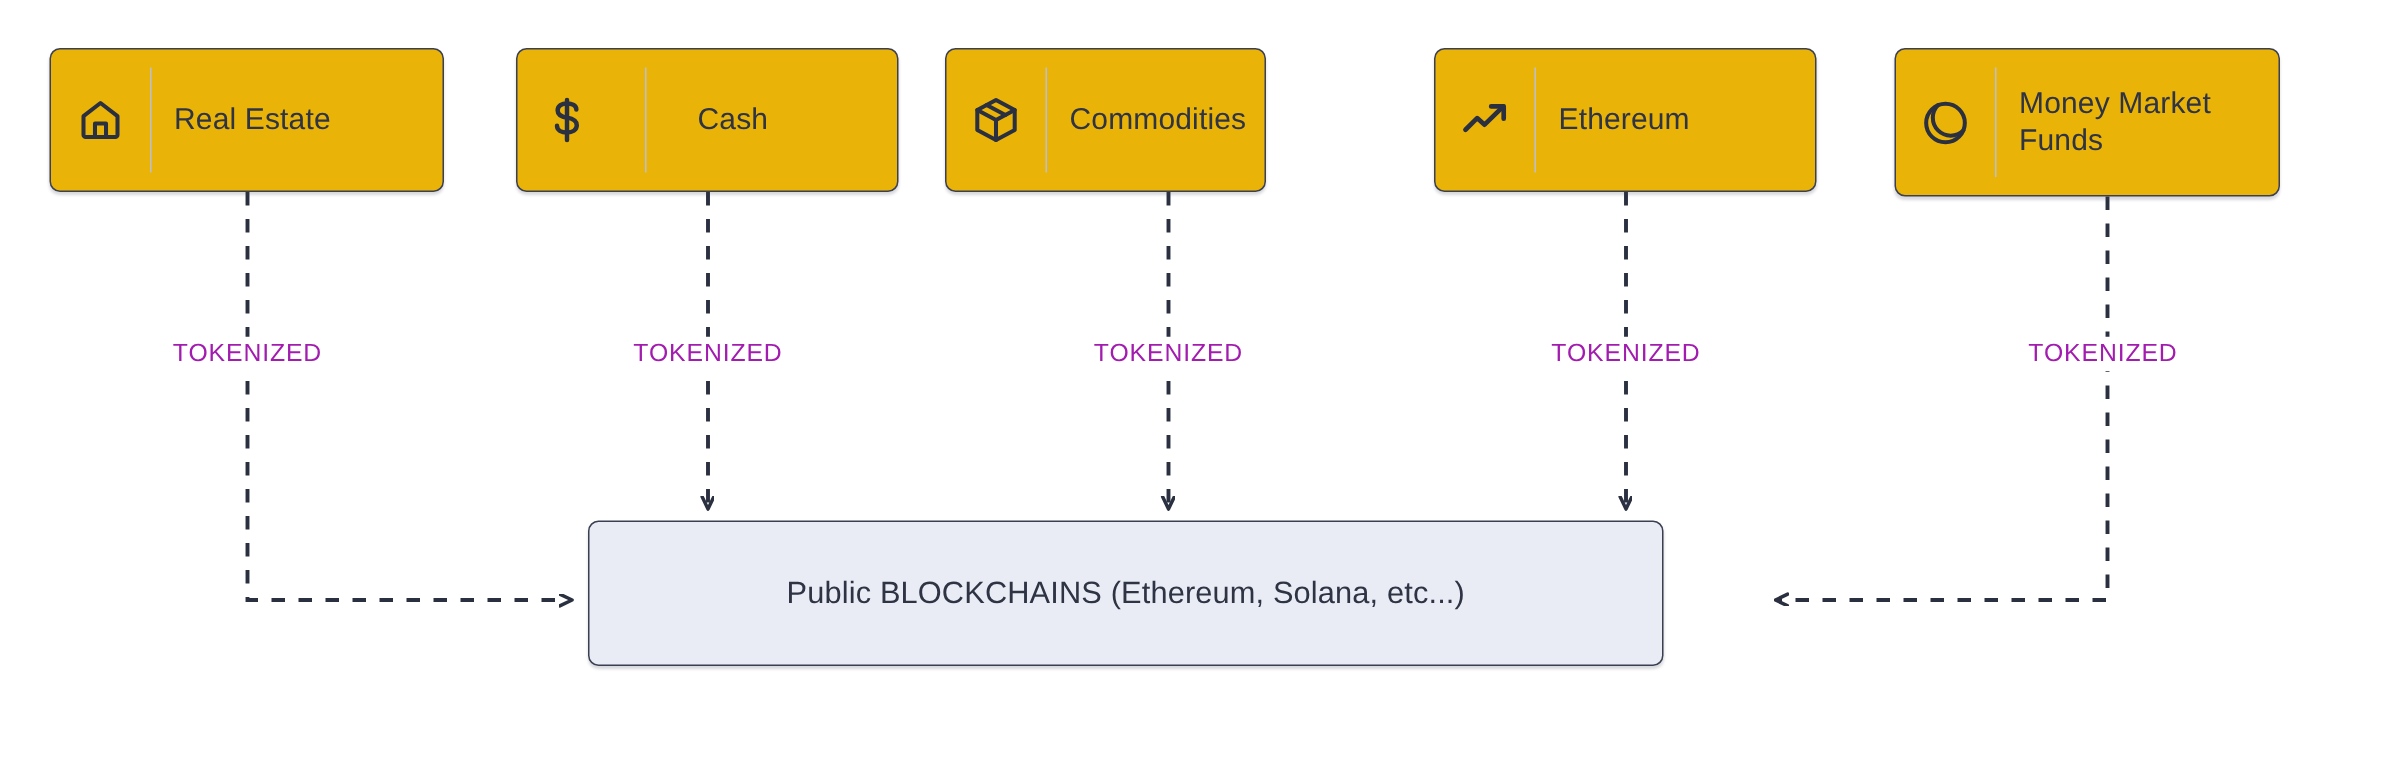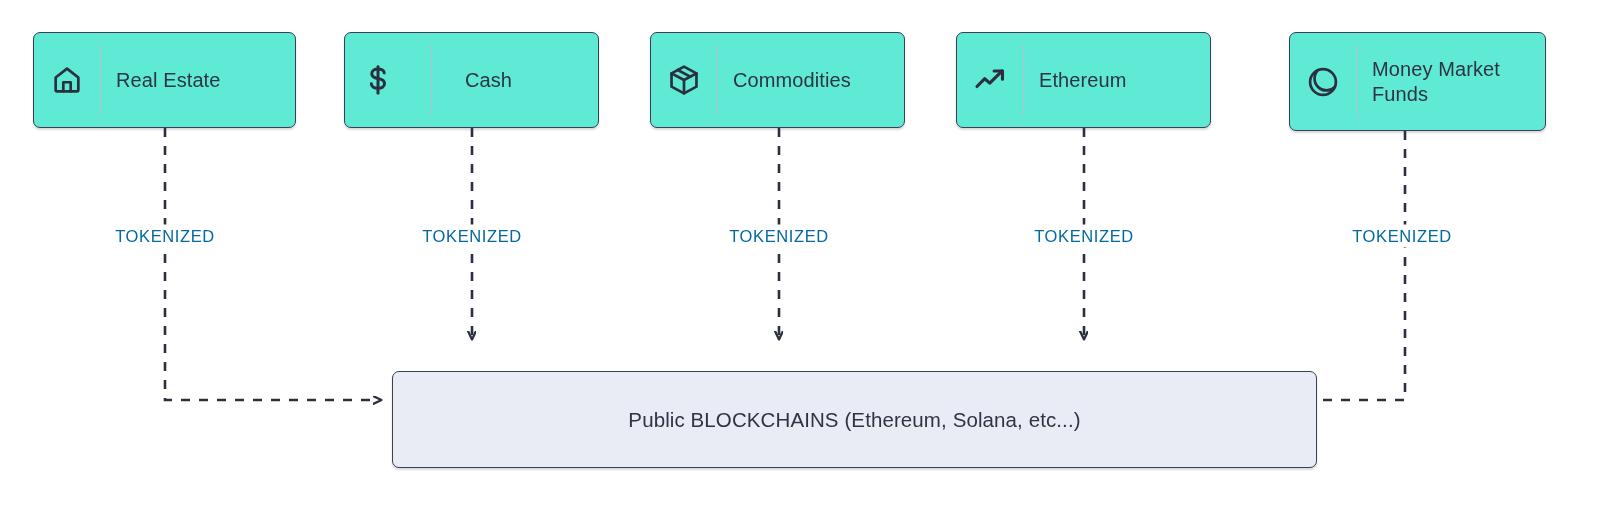--- a/index.html
+++ b/index.html
@@ -22,21 +22,21 @@
     position: absolute;
     left: 0;
     top: 0;
     width: 1598px;
     height: 508px;
     pointer-events: none;
   }
   .node {
     position: absolute;
     box-sizing: border-box;
-    background: #5eead4;
+    background: #eab308;
     border: 1.6px solid #3a3f52;
     border-radius: 7px;
     box-shadow: 0 2px 2px rgba(60,65,85,0.20);
     display: flex;
     align-items: center;
   }
   .node-icon {
     width: 66px;
     flex: 0 0 66px;
     display: flex;
@@ -73,21 +73,21 @@
   .hub-label {
     font-size: 20.5px;
     color: #2f3445;
     letter-spacing: 0.1px;
     text-align: center;
   }
   .edge-label {
     position: absolute;
     font-size: 16.5px;
     letter-spacing: 0.6px;
-    color: #0369a1;
+    color: #a21caf;
     background: #ffffff;
     padding: 2px 9px;
     white-space: nowrap;
     transform: translate(-50%, -50%);
   }
 </style>
 </head>
 <body>
 
 <div id="canvas">
@@ -127,21 +127,21 @@
     <div class="node-icon">
       <svg width="34" height="34" viewBox="0 0 24 24" fill="none" stroke="#2b3040" stroke-width="2.1" stroke-linecap="round" stroke-linejoin="round">
         <path d="M12 2.6 V21.4"></path>
         <path d="M16.4 7.1 c0 -1.9 -2 -2.9 -4.4 -2.9 c-2.4 0 -4.4 1.1 -4.4 3.3 c0 2.3 2.1 3 4.4 3.4 c2.4 0.4 4.6 1.2 4.6 3.6 c0 2.3 -2.2 3.4 -4.6 3.4 c-2.6 0 -4.7 -1.1 -4.7 -3.2"></path>
       </svg>
     </div>
     <div class="node-divider"></div>
     <div class="node-label">Cash</div>
   </div>
 
-  <div class="node" style="left:650px; top:32px; width:255px; height:96px;">
+  <div class="node" style="left:630px; top:32px; width:214px; height:96px;">
     <div class="node-icon">
       <svg width="34" height="34" viewBox="0 0 24 24" fill="none" stroke="#2b3040" stroke-width="1.9" stroke-linecap="round" stroke-linejoin="round">
         <path d="M12 2.6 L20.8 7.3 V16.7 L12 21.4 L3.2 16.7 V7.3 Z"></path>
         <path d="M3.2 7.3 L12 12 L20.8 7.3"></path>
         <path d="M12 12 V21.4"></path>
         <path d="M7.6 4.95 L16.4 9.65"></path>
       </svg>
     </div>
     <div class="node-divider"></div>
     <div class="node-label">Commodities</div>
@@ -151,32 +151,32 @@
     <div class="node-icon">
       <svg width="34" height="34" viewBox="0 0 24 24" fill="none" stroke="#2b3040" stroke-width="2.2" stroke-linecap="round" stroke-linejoin="round">
         <path d="M2.8 16.6 L8.3 11.1 L11.8 14.2 L20.6 5.6"></path>
         <path d="M14.9 5.6 H20.8 V11.4"></path>
       </svg>
     </div>
     <div class="node-divider"></div>
     <div class="node-label">Ethereum</div>
   </div>
 
-  <div class="node" style="left:1263px; top:32px; width:257px; height:99px;margin-left:26px;">
+  <div class="node" style="left:1263px; top:32px; width:257px; height:99px;">
     <div class="node-icon">
       <svg width="34" height="34" viewBox="0 0 24 24" fill="none" stroke="#2b3040" stroke-width="1.9" stroke-linecap="round" stroke-linejoin="round">
         <circle cx="12" cy="12" r="9.1"></circle>
         <path d="M20.4 15.5 a7.4 7.4 0 0 1 -11.9 -11.9"></path>
       </svg>
     </div>
     <div class="node-divider"></div>
     <div class="node-label">Money Market Funds</div>
   </div>
 
-  <div class="hub" style="left:392px; top:347px; width:925px; height:97px;margin-top:24px;">
+  <div class="hub" style="left:392px; top:347px; width:717px; height:97px;">
     <div class="hub-label">Public BLOCKCHAINS (Ethereum, Solana, etc...)</div>
   </div>
 
   <div class="edge-label" style="left:165px; top:236px;">TOKENIZED</div>
   <div class="edge-label" style="left:472px; top:236px;">TOKENIZED</div>
   <div class="edge-label" style="left:779px; top:236px;">TOKENIZED</div>
   <div class="edge-label" style="left:1084px; top:236px;">TOKENIZED</div>
   <div class="edge-label" style="left:1402px; top:236px;">TOKENIZED</div>
 
 </div>

